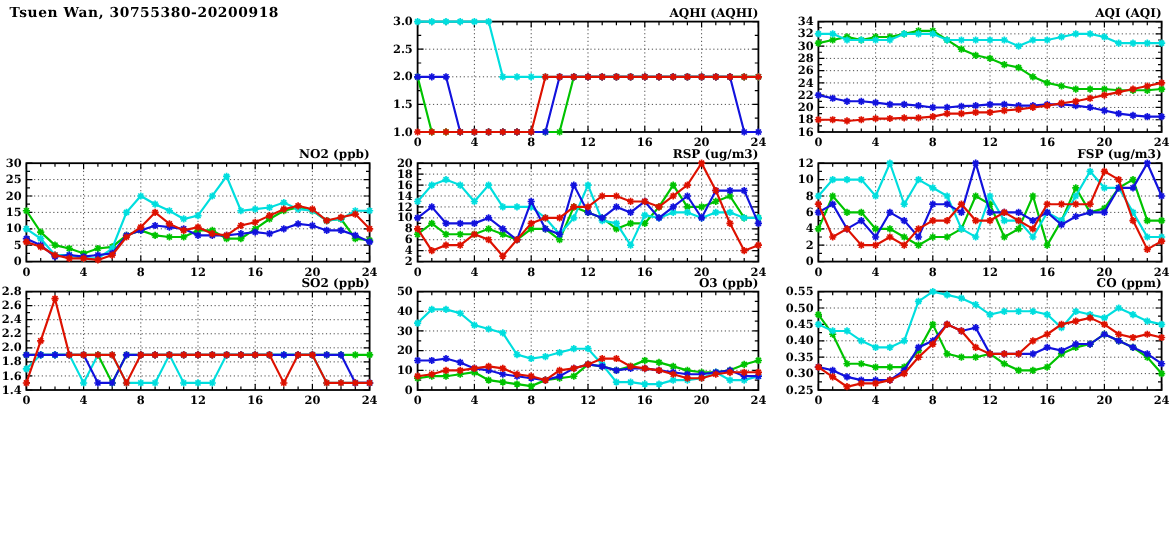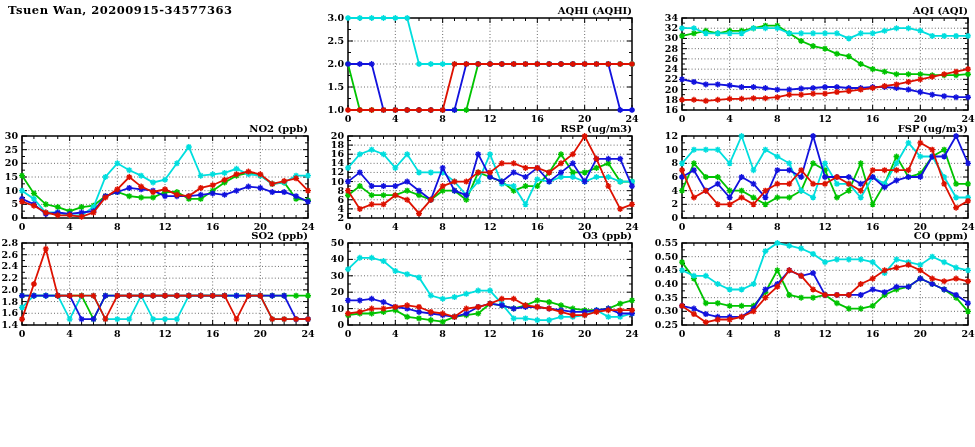--- a/index.html
+++ b/index.html
@@ -19,21 +19,21 @@
   .pos-rsp {left:318px;top:120px;}
   .pos-fsp {left:652px;top:120px;}
   .pos-so2 {left:-8px;top:227px;}
   .pos-o3  {left:318px;top:227px;}
   .pos-co  {left:652px;top:227px;}
   svg text{font-family:"DejaVu Serif", serif;font-weight:bold;fill:#000;}
 </style>
 </head>
 <body>
 
-<div class="page-title">Tsuen Wan, 20200915-34577363</div>
+<div class="page-title">Tsuen Wan, 30755380-20200918</div>
 
 <div class="chart pos-aqhi"><svg width="324" height="124" viewBox="0 0 324 124">
       <g stroke="#444444" stroke-width="0.8" stroke-dasharray="1 2.2">
         <line x1="30" y1="85" x2="314" y2="85"></line>
         <line x1="30" y1="62" x2="314" y2="62"></line>
         <line x1="30" y1="39" x2="314" y2="39"></line>
         <line x1="77.33333333333333" y1="16" x2="77.33333333333333" y2="108"></line>
         <line x1="124.66666666666666" y1="16" x2="124.66666666666666" y2="108"></line>
         <line x1="172" y1="16" x2="172" y2="108"></line>
         <line x1="219.33333333333331" y1="16" x2="219.33333333333331" y2="108"></line>

